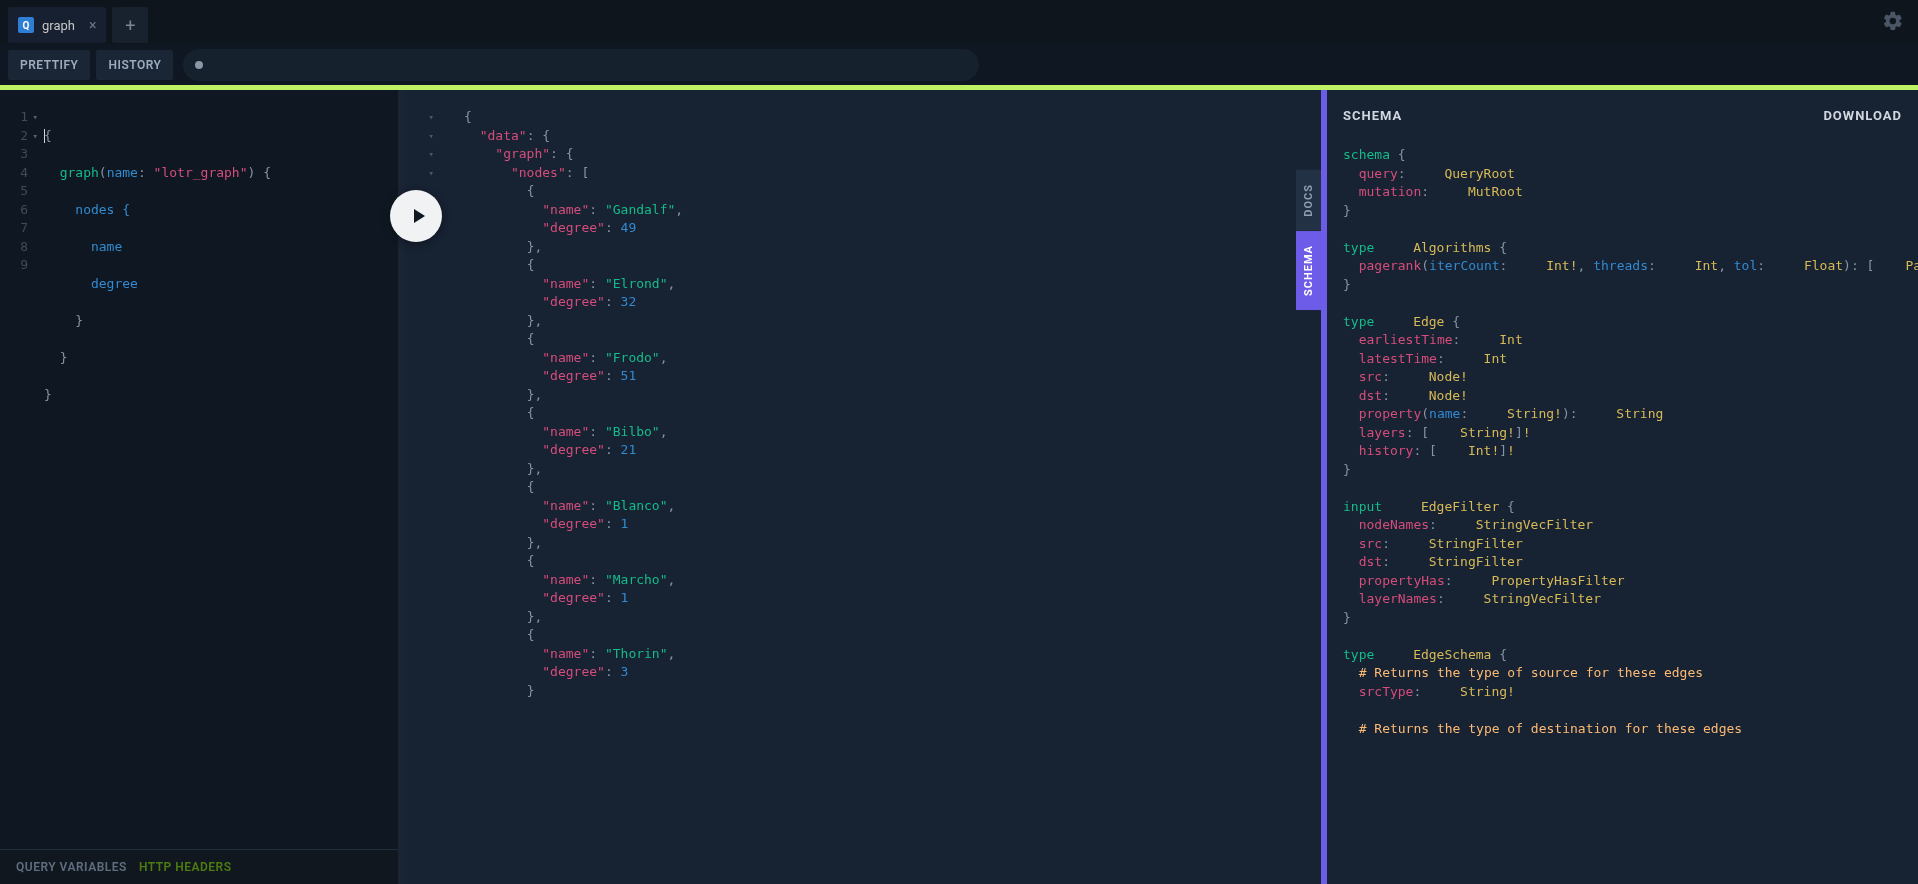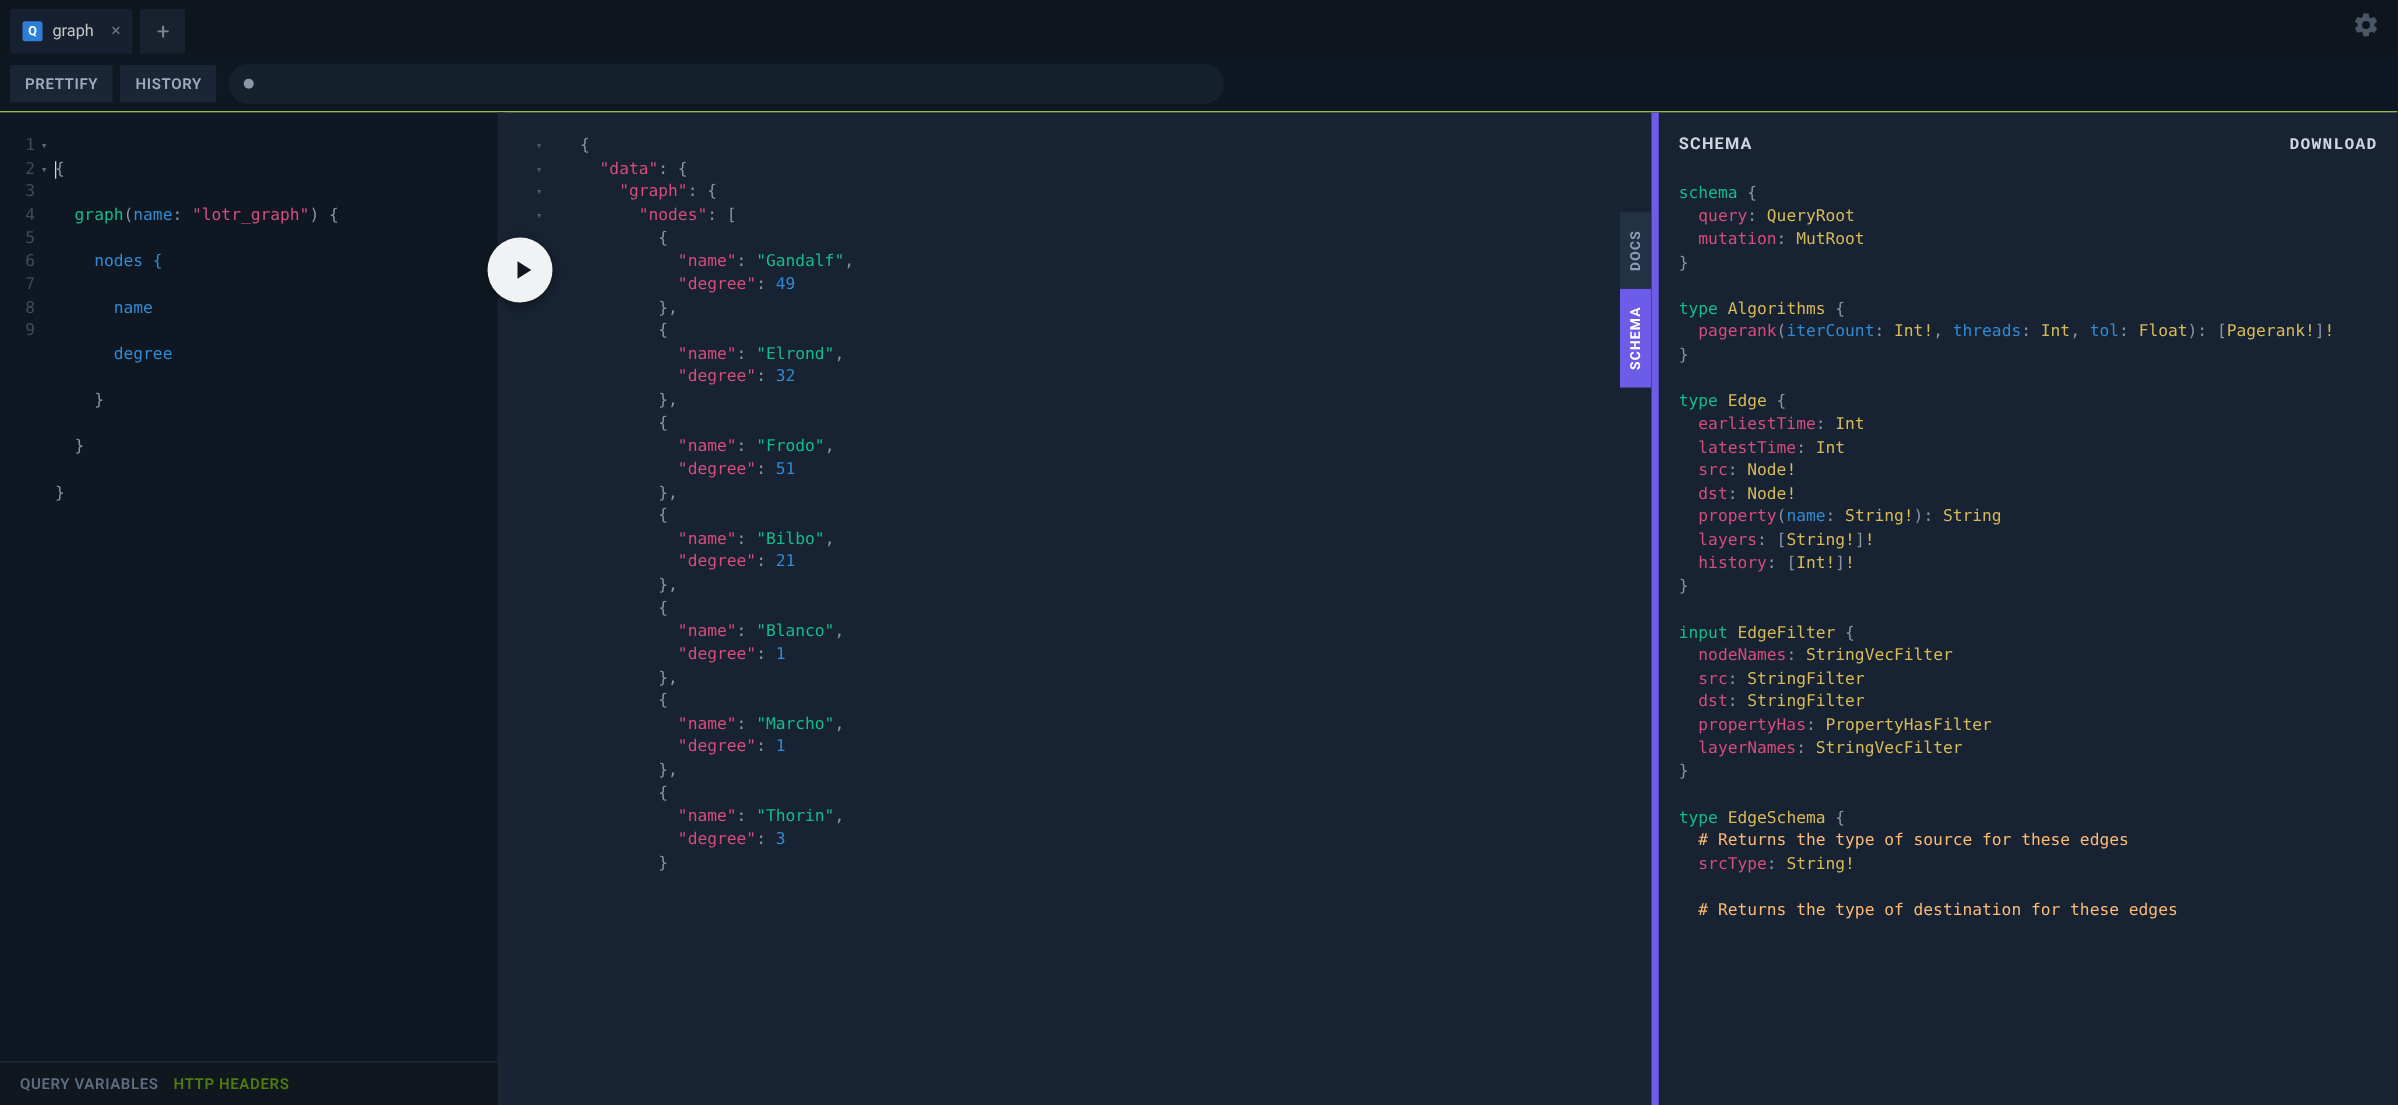--- a/index.html
+++ b/index.html
@@ -54,21 +54,21 @@
   .topbar-right {
     margin-left: auto;
     padding-right: 6px;
   }
   .gear-icon { color: #4a5665; cursor: pointer; }
   .gear-icon svg { width: 22px; height: 22px; fill: currentColor; }
 
   .toolbar {
     height: 46px;
     background: #0f1822;
-    border-bottom: 1px solid #bef264;
+    border-bottom: 5px solid #bef264;
     display: flex;
     align-items: center;
     padding: 0 8px;
   }
   .toolbar-btn {
     background: #1a2636;
     color: #9cacbe;
     font-size: 12px;
     font-weight: 600;
     letter-spacing: 0.5px;
@@ -259,32 +259,32 @@
     height: 50px;
     display: flex;
     align-items: center;
     justify-content: space-between;
     padding: 0 16px;
     color: #d0d7e0;
     font-size: 13px;
     font-weight: 700;
     letter-spacing: 1px;
   }
-  .schema-header .dl { cursor: pointer; color:#d0d7e0;font-family:Liberation Mono, monospace; }
+  .schema-header .dl { cursor: pointer; color:#d0d7e0; }
   .schema-body {
     flex: 1;
     overflow: auto;
     padding: 6px 16px 16px 16px;
     font-family: "SF Mono", Menlo, Consolas, monospace;
     font-size: 13px;
     line-height: 18.5px;
     white-space: pre;
   }
   .schema-body .kw2   { color: #15bb8a; }
-  .schema-body .type  { color: #d7ba58; }
+  .schema-body .type  { color: #d7ba58; margin-left: 31px; }
   .schema-body .fld2  { color: #d54d7b; text-align: right; }
   .schema-body .arg2  { color: #328ad1; }
   .schema-body .pn2   { color: #8694a6; }
   .schema-body .bang  { color: #d7ba58; }
   .schema-body .cmt   { color: #fdba74; margin-top: 16px; }
 </style>
 </head>
 <body>
 
 <div class="topbar">

